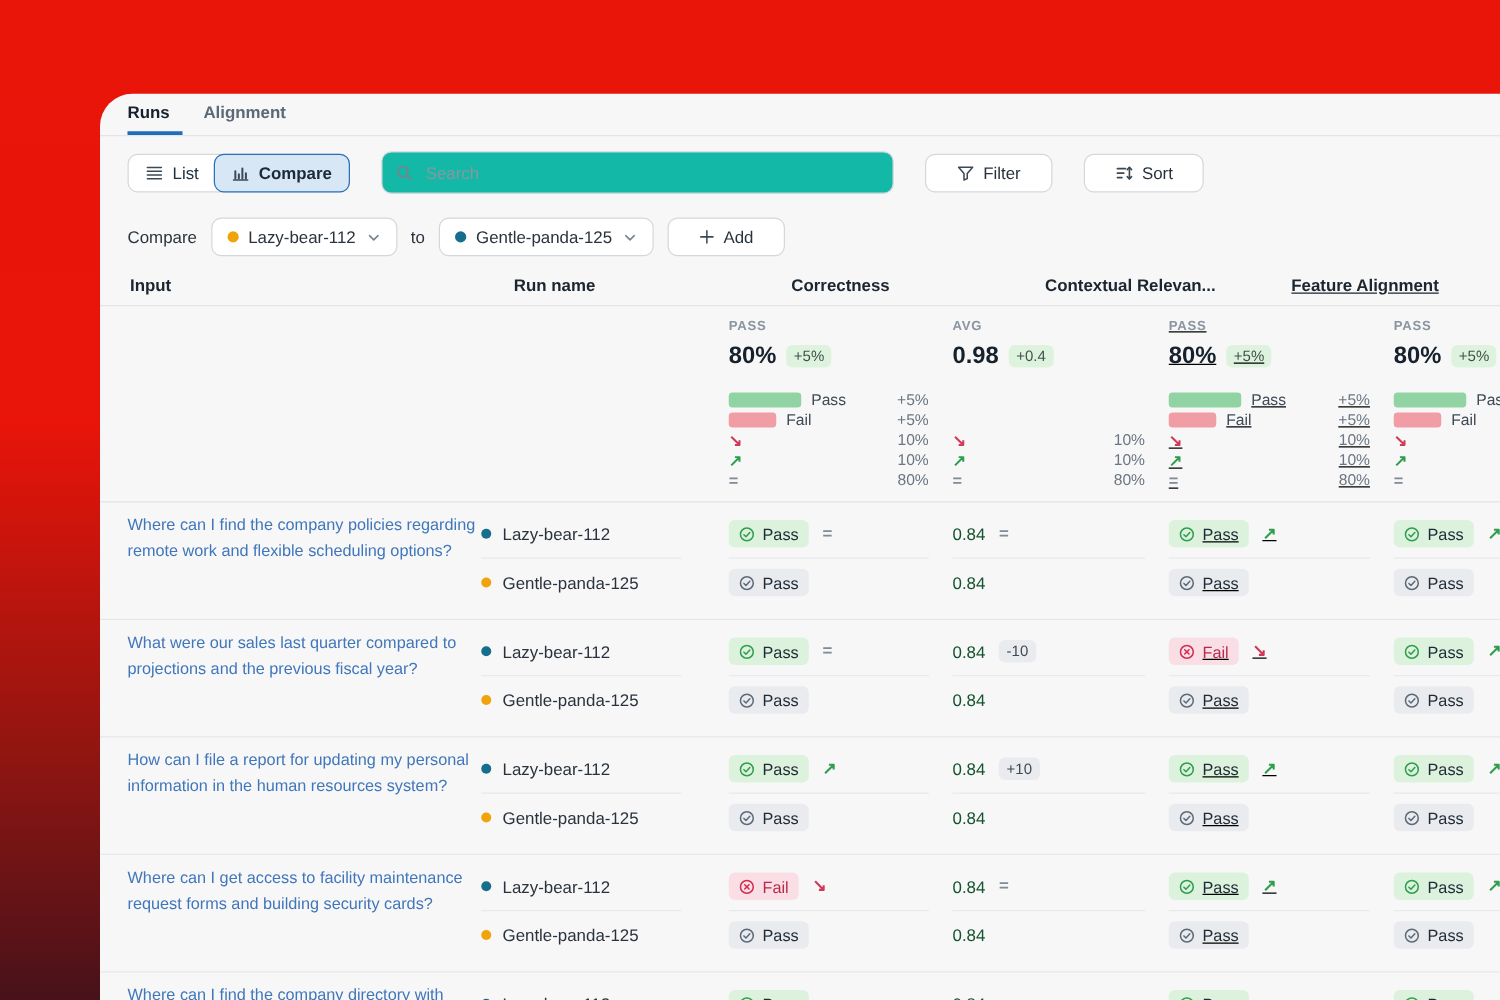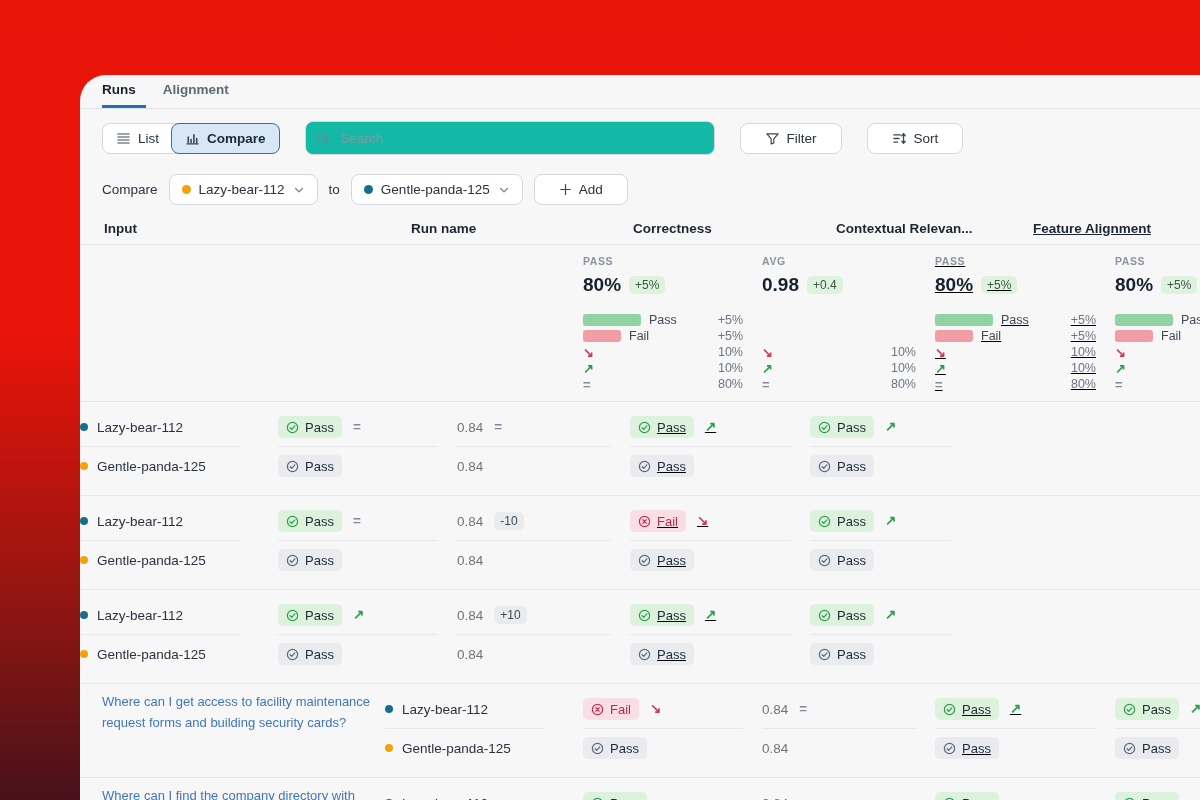--- a/index.html
+++ b/index.html
@@ -72,21 +72,21 @@
   .badge{display:inline-flex;align-items:center;gap:6px;height:22px;padding:0 8px;border-radius:5px;font-size:13px;font-weight:500;white-space:nowrap;}
   .badge .bicon{display:inline-flex;width:13px;height:13px;}
   .badge .bicon svg{width:13px;height:13px;}
   .badge-pass{background:#dcf2dd;color:#1e2a35;}
   .badge-pass .bicon{color:#2f9e4f;}
   .badge-muted{background:#e9ebee;color:#1e2a35;}
   .badge-muted .bicon{color:#5c6b7a;}
   .badge-fail{background:#f9dfe5;color:#b82a4a;}
   .badge-fail .bicon{color:#d02d50;}
   .cind{margin-left:11px;font-size:13.5px;}
-  .score{font-size:13.5px;color:#737373;}
+  .score{font-size:13.5px;color:#14532d;}
   .sdelta{margin-left:11px;}
 </style>
 </head>
 <body>
 
 <div class="card">
 
   <div class="tabbar">
     <div class="tab active">Runs</div>
     <div class="tab inactive">Alignment</div>
@@ -282,20 +282,23 @@
             <div class="lline">
               <span class="ind ind-eq">=</span>
             </div>
           </div>
         </div>
       </div>
     </div>
 
   <div id="rows">
       <div class="trow">
+        <div class="c-input">
+          <div class="q">Where can I find the company policies regarding remote work and flexible scheduling options?</div>
+        </div>
         <div class="c-run cellwrap">
           <div class="inner">
             <div class="subrow first">
               <span class="rdot" style="background: rgb(21, 111, 140);"></span>
               <span class="runname">Lazy-bear-112</span>
             </div>
             <div class="subrow">
               <span class="rdot" style="background: rgb(240, 163, 11);"></span>
               <span class="runname">Gentle-panda-125</span>
             </div>
@@ -388,20 +391,23 @@
                     <path d="M5.1 8.3l2 2 3.8-4.2" fill="none" stroke="currentColor" stroke-width="1.5" stroke-linecap="round" stroke-linejoin="round"></path>
                   </svg>
                 </span>
                 <span>Pass</span>
               </span>
             </div>
           </div>
         </div>
       </div>
       <div class="trow">
+        <div class="c-input">
+          <div class="q">What were our sales last quarter compared to projections and the previous fiscal year?</div>
+        </div>
         <div class="c-run cellwrap">
           <div class="inner">
             <div class="subrow first">
               <span class="rdot" style="background: rgb(21, 111, 140);"></span>
               <span class="runname">Lazy-bear-112</span>
             </div>
             <div class="subrow">
               <span class="rdot" style="background: rgb(240, 163, 11);"></span>
               <span class="runname">Gentle-panda-125</span>
             </div>
@@ -494,20 +500,23 @@
                     <path d="M5.1 8.3l2 2 3.8-4.2" fill="none" stroke="currentColor" stroke-width="1.5" stroke-linecap="round" stroke-linejoin="round"></path>
                   </svg>
                 </span>
                 <span>Pass</span>
               </span>
             </div>
           </div>
         </div>
       </div>
       <div class="trow">
+        <div class="c-input">
+          <div class="q">How can I file a report for updating my personal information in the human resources system?</div>
+        </div>
         <div class="c-run cellwrap">
           <div class="inner">
             <div class="subrow first">
               <span class="rdot" style="background: rgb(21, 111, 140);"></span>
               <span class="runname">Lazy-bear-112</span>
             </div>
             <div class="subrow">
               <span class="rdot" style="background: rgb(240, 163, 11);"></span>
               <span class="runname">Gentle-panda-125</span>
             </div>

